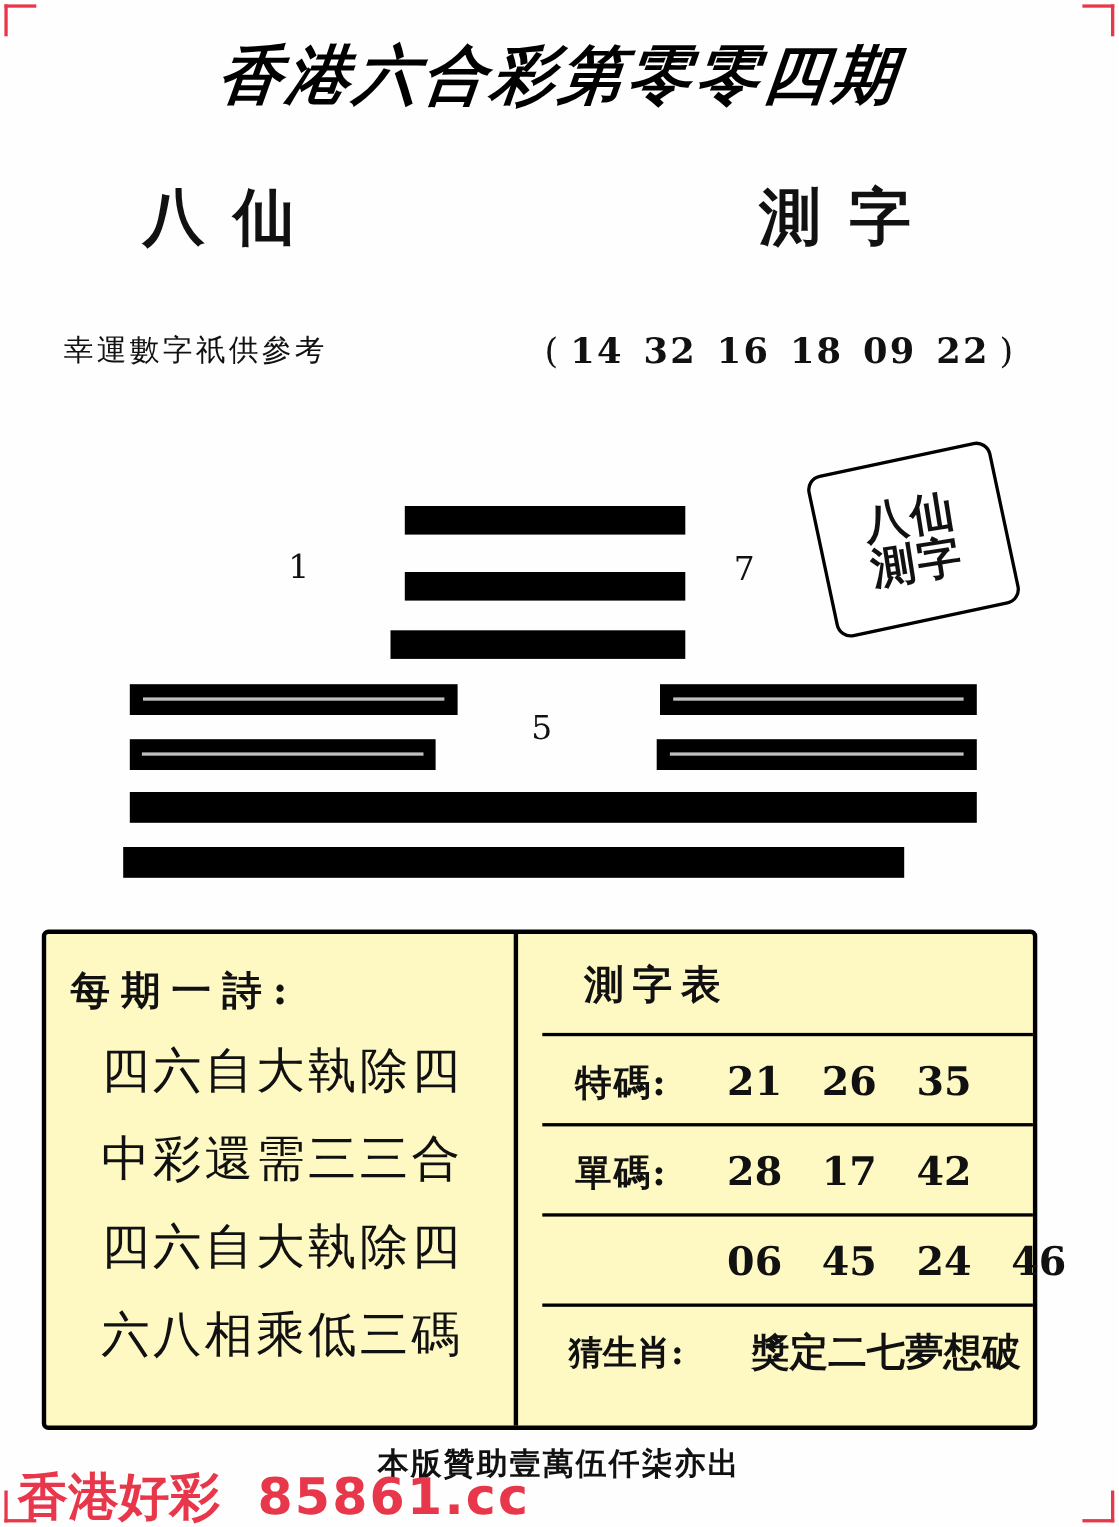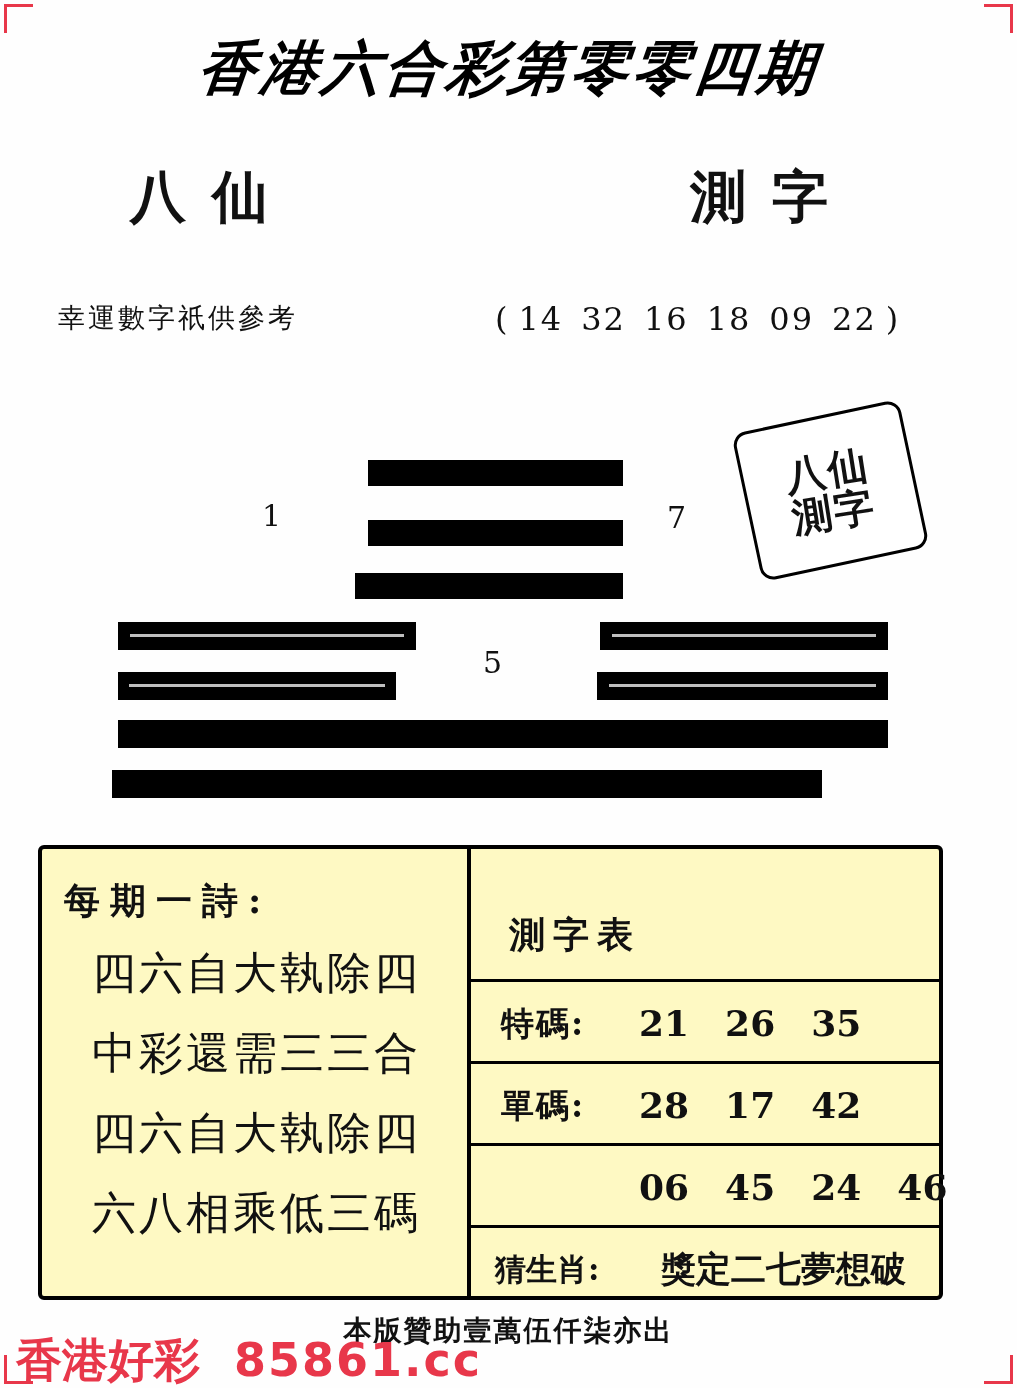--- a/index.html
+++ b/index.html
@@ -71,21 +71,21 @@
   }
   .lucky-numbers {
     position: absolute;
     top: 300px;
     left: 495px;
     font-size: 32px;
     letter-spacing: 2px;
     font-family: "DejaVu Serif", serif;
     white-space: nowrap;
   }
-  .lucky-numbers span.num { margin: 0 9px; }
+  .lucky-numbers span.num { margin: 0 9px; font-weight: bold; }
 
   
   .bars {
     position: absolute;
     top: 440px;
     left: 0;
     width: 100%;
     height: 380px;
   }
   .bar {
@@ -195,25 +195,24 @@
     font-family: "DejaVu Serif", serif;
     white-space: nowrap;
   }
   .pl0 { top: 95px; }
   .pl1 { top: 175px; }
   .pl2 { top: 255px; }
   .pl3 { top: 335px; }
 
   .box-right {
     position: absolute;
-    left: 429px;
+    left: 451px;
     top: 0;
     right: 0;
     height: 100%;
-    margin-top: 40px;
   }
   .tbl-title {
     position: absolute;
     left: 38px;
     top: 22px;
     font-size: 36px;
     font-weight: bold;
     letter-spacing: 8px;
     font-family: "DejaVu Serif", serif;
   }

